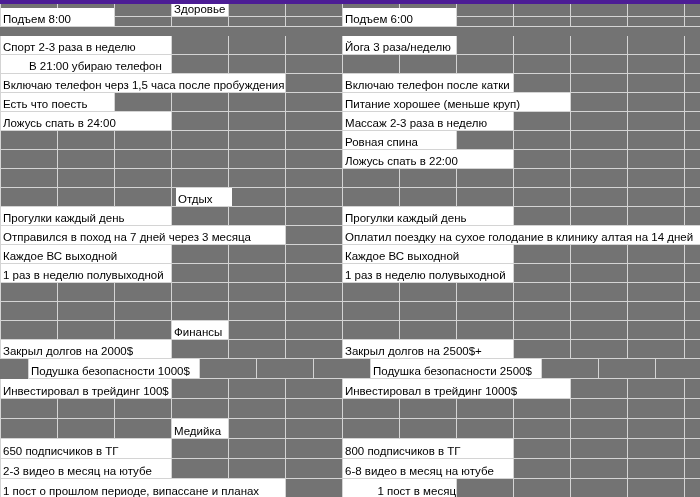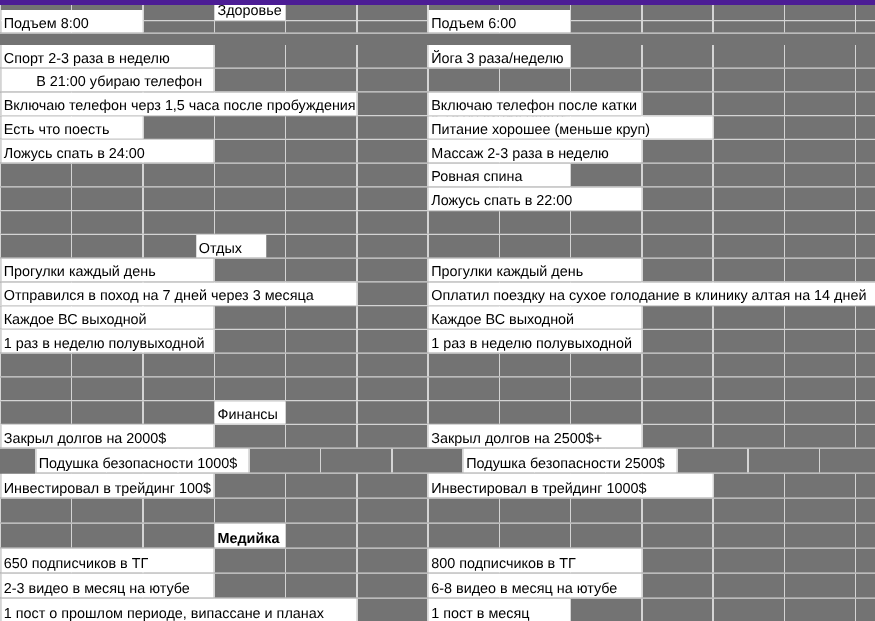--- a/index.html
+++ b/index.html
@@ -93,21 +93,21 @@
         <span>Ровная спина</span>
       </div>
     </div>
     <div class="row" style="top: 146px; height: 19px;">
       <div class="cell" style="left: 343px; width: 170px;">
         <span>Ложусь спать в 22:00</span>
       </div>
     </div>
     <div class="row" style="top: 165px; height: 19px;"></div>
     <div class="row" style="top: 184px; height: 19px;">
-      <div class="cell" style="left: 157px; width: 56px;">
+      <div class="cell" style="left: 176px; width: 56px;">
         <span>Отдых</span>
       </div>
     </div>
     <div class="row" style="top: 203px; height: 19px;">
       <div class="cell" style="left: 1px; width: 170px;">
         <span>Прогулки каждый день</span>
       </div>
       <div class="cell" style="left: 343px; width: 170px;">
         <span>Прогулки каждый день</span>
       </div>
@@ -161,21 +161,21 @@
     </div>
     <div class="row" style="top: 375px; height: 20px;">
       <div class="cell" style="left: 1px; width: 170px;">
         <span>Инвестировал в трейдинг 100$</span>
       </div>
       <div class="cell" style="left: 343px; width: 227px;">
         <span>Инвестировал в трейдинг 1000$</span>
       </div>
     </div>
     <div class="row" style="top: 395px; height: 20px;"></div>
-    <div class="row" style="top: 415px; height: 20px; font-weight: bold;">
+    <div class="row" style="top: 415px; height: 20px;">
       <div class="cell" style="left: 172px; width: 56px;">
         <span>Медийка</span>
       </div>
     </div>
     <div class="row" style="top: 435px; height: 20px;">
       <div class="cell" style="left: 1px; width: 170px;">
         <span>650 подписчиков в ТГ</span>
       </div>
       <div class="cell" style="left: 343px; width: 170px;">
         <span>800 подписчиков в ТГ</span>
@@ -186,18 +186,18 @@
         <span>2-3 видео в месяц на ютубе</span>
       </div>
       <div class="cell" style="left: 343px; width: 170px;">
         <span>6-8 видео в месяц на ютубе</span>
       </div>
     </div>
     <div class="row" style="top: 475px; height: 20px;">
       <div class="cell" style="left: 1px; width: 284px;">
         <span>1 пост о прошлом периоде, випассане и планах</span>
       </div>
-      <div class="cell" style="left: 343px; width: 113px;">
+      <div class="cell" style="left: 343px; width: 113px; justify-content: flex-end;">
         <span>1 пост в месяц</span>
       </div>
     </div>
     <div class="row filler" style="top: 495px; height: 2px;"></div>
   </div>
 
 </body></html>

